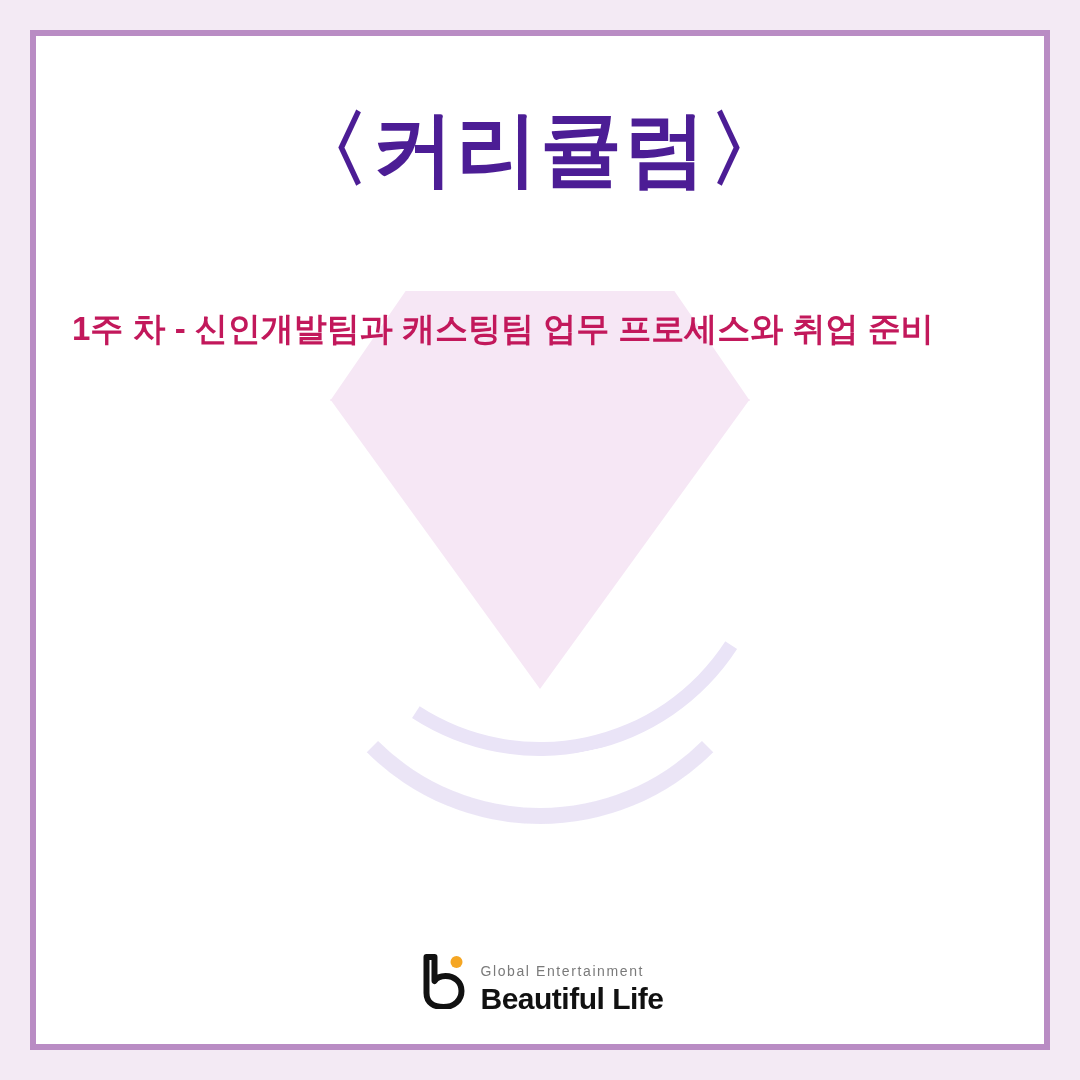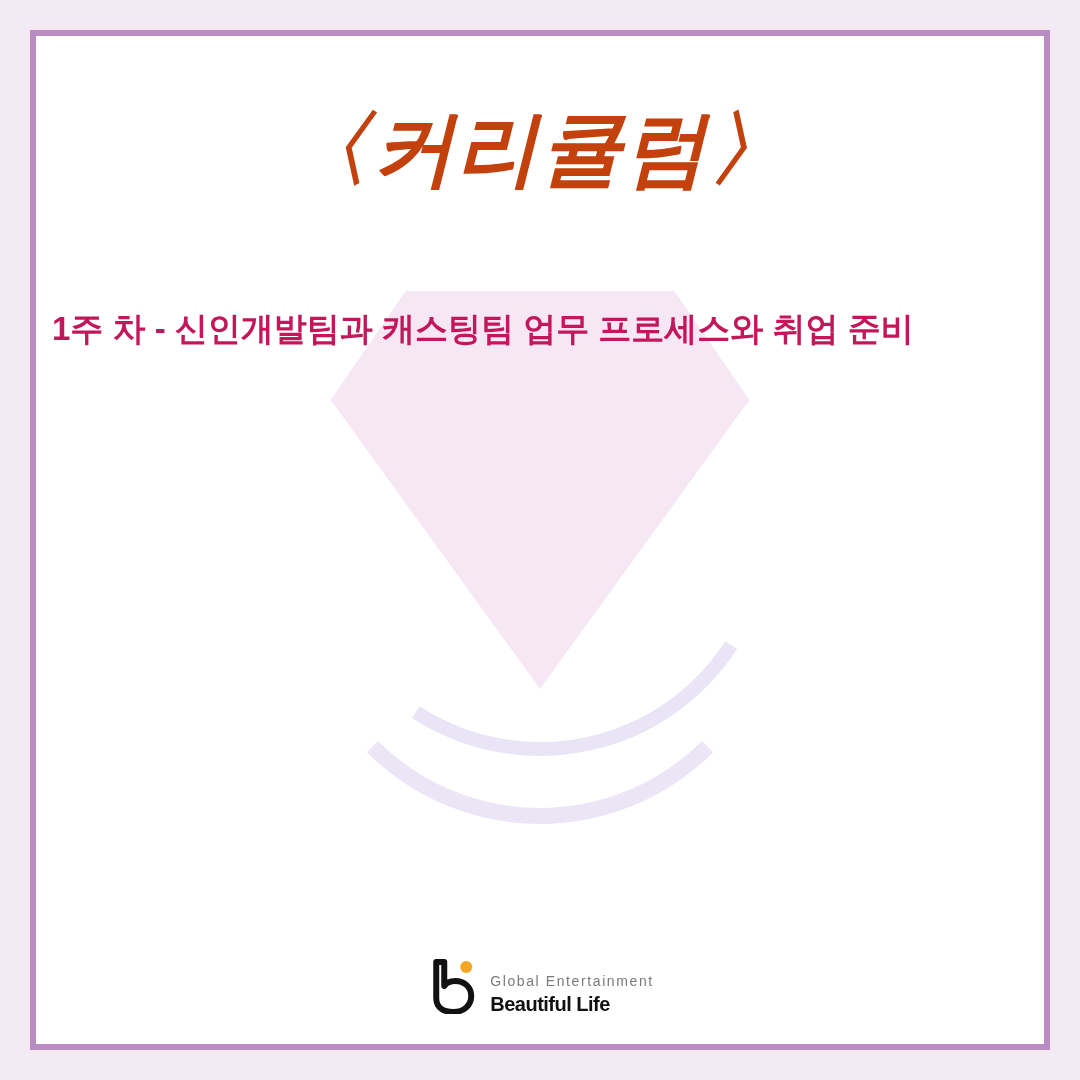--- a/index.html
+++ b/index.html
@@ -89,33 +89,32 @@
     border-bottom-color: #eae4f7;
     box-sizing: border-box;
     pointer-events: none;
   }
 
   .title {
     position: relative;
     z-index: 3;
     text-align: center;
     margin-top: 72px;
-    color: #c2410c;
+    color: #4c1d95;
     font-size: 82px;
     font-weight: bold;
     letter-spacing: 2px;
     line-height: 1;
-    font-style: italic;
   }
 
   .list {
     position: relative;
     z-index: 3;
     margin: 118px 0 0 0;
-    padding: 0 36px 0 16px;
+    padding: 0 36px 0 36px;
     list-style: none;
   }
   .list li {
     color: #c2185b;
     font-size: 33px;
     font-weight: bold;
     line-height: 1.25;
     margin-bottom: 46px;
     white-space: nowrap;
   }
@@ -146,21 +145,21 @@
     margin-top: 17px;
   }
   .logo-sub {
     color: #7a7a7a;
     font-size: 14px;
     letter-spacing: 1.6px;
     margin-bottom: 6px;
   }
   .logo-main {
     color: #111111;
-    font-size: 20px;
+    font-size: 30px;
     font-weight: bold;
     letter-spacing: -0.5px;
   }
 </style>
 </head>
 <body>
 
 <div class="poster">
   <div class="frame">
 

